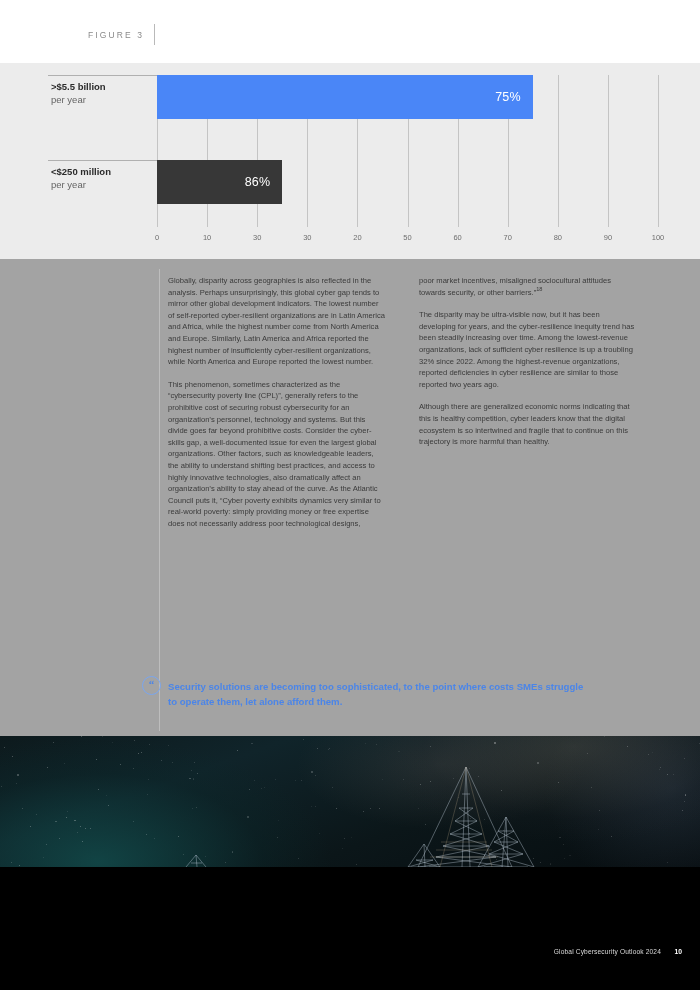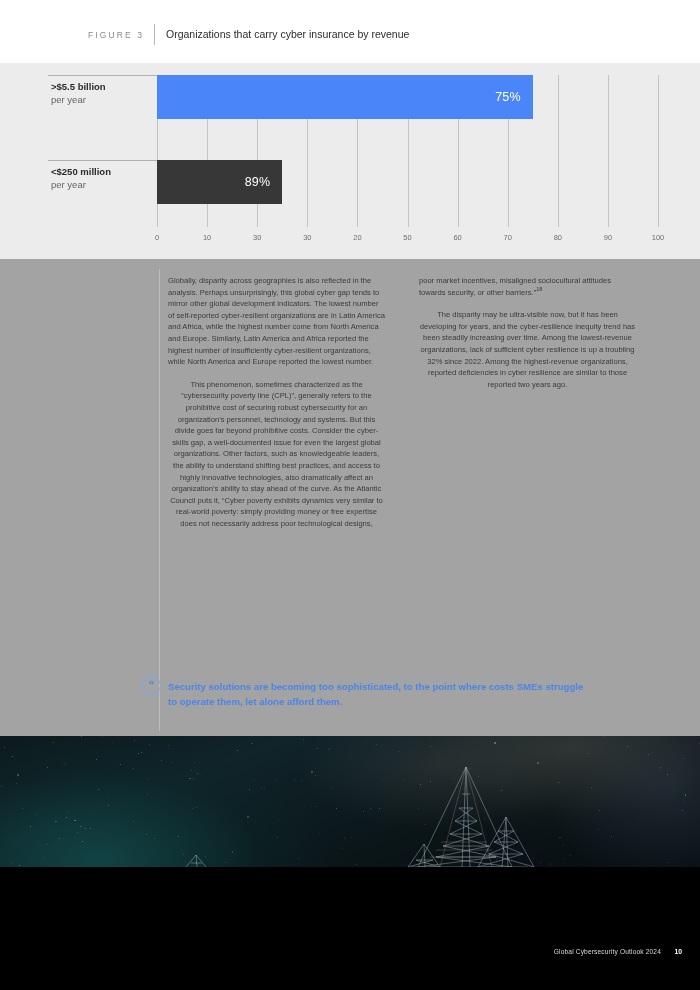--- a/index.html
+++ b/index.html
@@ -144,21 +144,21 @@
     top: 16px;
     width: 217px;
     font-size: 7.6px;
     line-height: 11.6px;
     color: #3a3a3a;
     text-align: left;
   }
   .col.left  { left: 168px; }
   .col.right { left: 419px; }
   .col p { margin: 0 0 11px 0; }
-  .col p:last-child { margin-bottom: 0; text-align: center; }
+  .col p:last-child { margin-bottom: 0; }
   sup { font-size: 5.6px; vertical-align: super; line-height: 0; }
 
   
   .pullquote {
     position: absolute;
     left: 168px;
     top: 679px;
     width: 420px;
     font-size: 9.6px;
     line-height: 15px;
@@ -236,21 +236,20 @@
     color: #ffffff;
     font-weight: bold;
   }
 </style>
 </head>
 <body>
 
 <div class="fig-header">
   <div class="fig-label">FIGURE 3</div>
   <div class="fig-divider"></div>
-  <div class="fig-title">Organizations that carry cyber insurance by revenue</div>
 </div>
 
 <div class="chart-panel">
   <div class="plot-area" id="plot-area">
       <div class="gridline" style="left: 0px;"></div>
       <div class="tick-label" style="left: 0px;">0</div>
       <div class="gridline" style="left: 50.1px;"></div>
       <div class="tick-label" style="left: 50.1px;">10</div>
       <div class="gridline" style="left: 100.2px;"></div>
       <div class="tick-label" style="left: 100.2px;">30</div>
@@ -267,21 +266,21 @@
       <div class="gridline" style="left: 400.8px;"></div>
       <div class="tick-label" style="left: 400.8px;">80</div>
       <div class="gridline" style="left: 450.9px;"></div>
       <div class="tick-label" style="left: 450.9px;">90</div>
       <div class="gridline" style="left: 501px;"></div>
       <div class="tick-label" style="left: 501px;">100</div>
       <div class="bar" style="left: 0px; top: 0px; width: 375.75px; height: 44px; background: rgb(74, 134, 247);">
         <span class="bar-value">75%</span>
       </div>
       <div class="bar" style="left: 0px; top: 85px; width: 125.25px; height: 44px; background: rgb(55, 55, 55);">
-        <span class="bar-value">89%</span>
+        <span class="bar-value">86%</span>
       </div>
     </div>
 <div class="cat-rule" style="top: 12px;"></div>
     <div class="cat-label" style="top: 17px;">
       <div class="line1">&gt;$5.5 billion</div>
       <div class="line2">per year</div>
     </div>
     <div class="cat-rule" style="top: 97px;"></div>
     <div class="cat-label" style="top: 102px;">
       <div class="line1">&lt;$250 million</div>
@@ -291,20 +290,21 @@
 
 <div class="body-section">
   <div class="col-rule"></div>
   <div class="col left" id="col-left">
       <p>Globally, disparity across geographies is also reflected in the analysis. Perhaps unsurprisingly, this global cyber gap tends to mirror other global development indicators. The lowest number of self-reported cyber-resilient organizations are in Latin America and Africa, while the highest number come from North America and Europe. Similarly, Latin America and Africa reported the highest number of insufficiently cyber-resilient organizations, while North America and Europe reported the lowest number.</p>
       <p>This phenomenon, sometimes characterized as the “cybersecurity poverty line (CPL)”, generally refers to the prohibitive cost of securing robust cybersecurity for an organization’s personnel, technology and systems. But this divide goes far beyond prohibitive costs. Consider the cyber-skills gap, a well-documented issue for even the largest global organizations. Other factors, such as knowledgeable leaders, the ability to understand shifting best practices, and access to highly innovative technologies, also dramatically affect an organization’s ability to stay ahead of the curve. As the Atlantic Council puts it, “Cyber poverty exhibits dynamics very similar to real-world poverty: simply providing money or free expertise does not necessarily address poor technological designs,</p>
     </div>
   <div class="col right" id="col-right">
       <p>poor market incentives, misaligned sociocultural attitudes towards security, or other barriers.”<sup>18</sup></p>
       <p>The disparity may be ultra-visible now, but it has been developing for years, and the cyber-resilience inequity trend has been steadily increasing over time. Among the lowest-revenue organizations, lack of sufficient cyber resilience is up a troubling 32% since 2022. Among the highest-revenue organizations, reported deficiencies in cyber resilience are similar to those reported two years ago.</p>
+      <p>Although there are generalized economic norms indicating that this is healthy competition, cyber leaders know that the digital ecosystem is so intertwined and fragile that to continue on this trajectory is more harmful than healthy.</p>
     </div>
 </div>
 
 <div class="quote-mark">“</div>
 <div class="pullquote">Security solutions are becoming too sophisticated, to the point where costs SMEs struggle to operate them, let alone afford them.</div>
 
 <div class="photo">
   <div class="photo-sky" id="photo-sky">
     <svg class="tower-svg" viewBox="0 0 700 131" preserveAspectRatio="none">
       <g stroke="#c9d6e4" stroke-width="0.45" fill="none" opacity="0.85">

